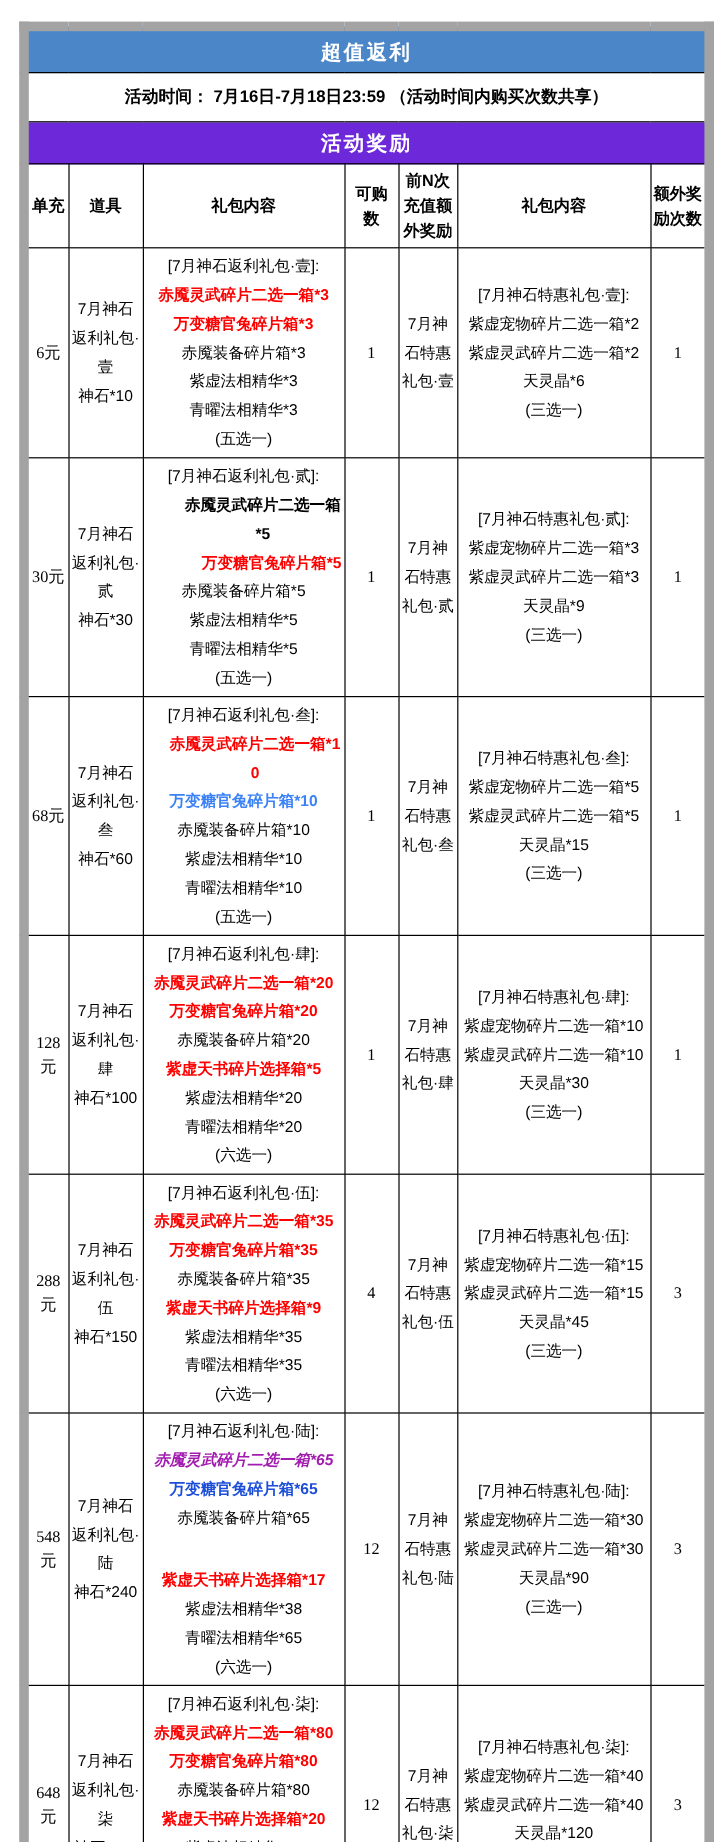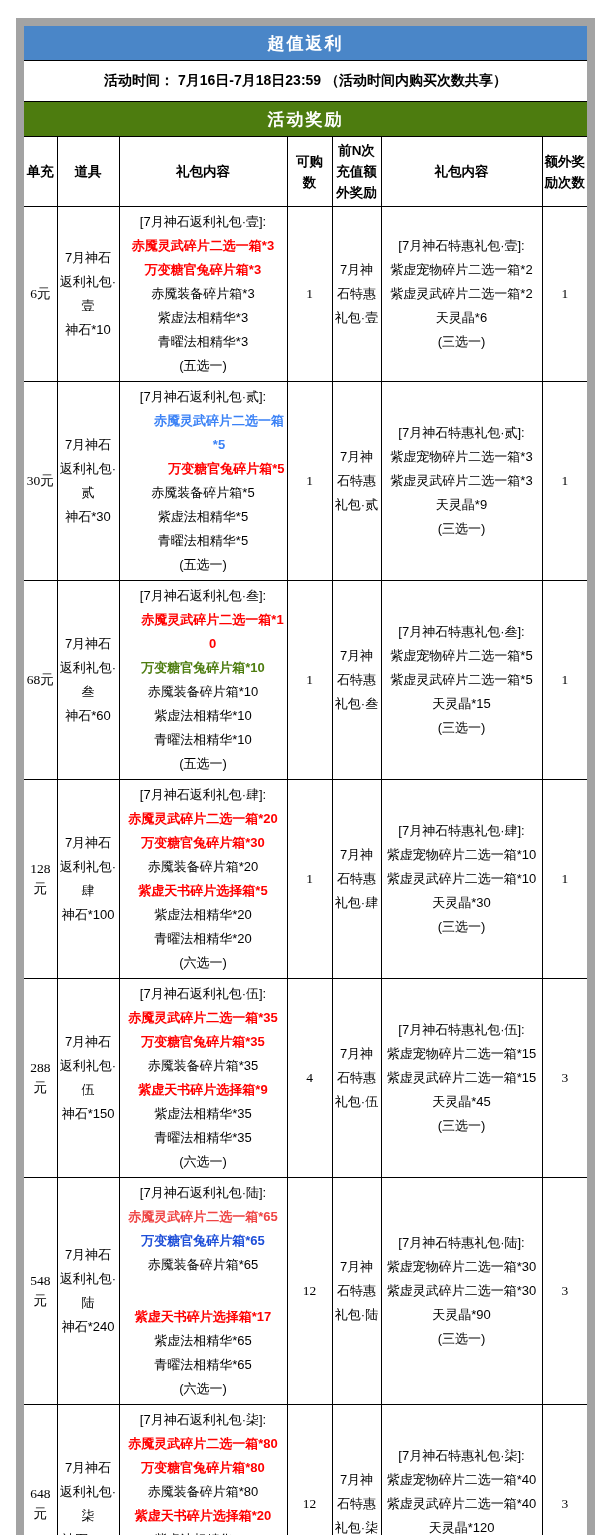--- a/index.html
+++ b/index.html
@@ -62,21 +62,21 @@
     <col style="width:49px">
   </colgroup>
   <tbody id="table-body">
     <tr class="banner-row">
       <td colspan="7" class="banner-cell" style="background: rgb(74, 134, 200);">超值返利</td>
     </tr>
     <tr class="time-row">
       <td colspan="7">活动时间： 7月16日-7月18日23:59 （活动时间内购买次数共享）</td>
     </tr>
     <tr class="banner-row">
-      <td colspan="7" class="banner-cell" style="background: #4d7c0f;">活动奖励</td>
+      <td colspan="7" class="banner-cell" style="background: #6d28d9;">活动奖励</td>
     </tr>
     <tr class="colhead-row" id="colhead-row">
         <th>单充</th>
         <th>道具</th>
         <th>礼包内容</th>
         <th>可购数</th>
         <th>前N次充值额外奖励</th>
         <th>礼包内容</th>
         <th>额外奖励次数</th>
       </tr>
@@ -109,21 +109,21 @@
         <td class="times-cell">1</td>
       </tr>
       <tr>
         <td class="price-cell">30元</td>
         <td class="item-cell">
           <div class="pkg-line">7月神石返利礼包·贰</div>
           <div class="pkg-line">神石*30</div>
         </td>
         <td class="pkg-cell">
           <div class="pkg-line">[7月神石返利礼包·贰]:</div>
-          <div class="pkg-line red" style="color: #3b82f6; padding-left: 32px;">赤魇灵武碎片二选一箱*5</div>
+          <div class="pkg-line red" style="color: #000000; padding-left: 32px;">赤魇灵武碎片二选一箱*5</div>
           <div class="pkg-line red" style="color: rgb(255, 0, 0); text-align: right;">万变糖官兔碎片箱*5</div>
           <div class="pkg-line">赤魇装备碎片箱*5</div>
           <div class="pkg-line">紫虚法相精华*5</div>
           <div class="pkg-line">青曜法相精华*5</div>
           <div class="pkg-line">(五选一)</div>
         </td>
         <td class="buy-cell">1</td>
         <td class="bonus-item-cell">
           <div class="pkg-line">7月神石特惠礼包·贰</div>
         </td>
@@ -138,21 +138,21 @@
       </tr>
       <tr>
         <td class="price-cell">68元</td>
         <td class="item-cell">
           <div class="pkg-line">7月神石返利礼包·叁</div>
           <div class="pkg-line">神石*60</div>
         </td>
         <td class="pkg-cell">
           <div class="pkg-line">[7月神石返利礼包·叁]:</div>
           <div class="pkg-line red" style="color: rgb(255, 0, 0); padding-left: 19px;">赤魇灵武碎片二选一箱*10</div>
-          <div class="pkg-line red" style="color: #4d7c0f;">万变糖官兔碎片箱*10</div>
+          <div class="pkg-line red" style="color: #3b82f6;">万变糖官兔碎片箱*10</div>
           <div class="pkg-line">赤魇装备碎片箱*10</div>
           <div class="pkg-line">紫虚法相精华*10</div>
           <div class="pkg-line">青曜法相精华*10</div>
           <div class="pkg-line">(五选一)</div>
         </td>
         <td class="buy-cell">1</td>
         <td class="bonus-item-cell">
           <div class="pkg-line">7月神石特惠礼包·叁</div>
         </td>
         <td class="pkg-cell">
@@ -166,21 +166,21 @@
       </tr>
       <tr>
         <td class="price-cell">128元</td>
         <td class="item-cell">
           <div class="pkg-line">7月神石返利礼包·肆</div>
           <div class="pkg-line">神石*100</div>
         </td>
         <td class="pkg-cell">
           <div class="pkg-line">[7月神石返利礼包·肆]:</div>
           <div class="pkg-line red" style="color: rgb(255, 0, 0);">赤魇灵武碎片二选一箱*20</div>
-          <div class="pkg-line red" style="color: rgb(255, 0, 0);">万变糖官兔碎片箱*30</div>
+          <div class="pkg-line red" style="color: rgb(255, 0, 0);">万变糖官兔碎片箱*20</div>
           <div class="pkg-line">赤魇装备碎片箱*20</div>
           <div class="pkg-line red" style="color: rgb(255, 0, 0);">紫虚天书碎片选择箱*5</div>
           <div class="pkg-line">紫虚法相精华*20</div>
           <div class="pkg-line">青曜法相精华*20</div>
           <div class="pkg-line">(六选一)</div>
         </td>
         <td class="buy-cell">1</td>
         <td class="bonus-item-cell">
           <div class="pkg-line">7月神石特惠礼包·肆</div>
         </td>
@@ -223,25 +223,25 @@
         <td class="times-cell">3</td>
       </tr>
       <tr>
         <td class="price-cell">548元</td>
         <td class="item-cell">
           <div class="pkg-line">7月神石返利礼包·陆</div>
           <div class="pkg-line">神石*240</div>
         </td>
         <td class="pkg-cell">
           <div class="pkg-line">[7月神石返利礼包·陆]:</div>
-          <div class="pkg-line red" style="color: #ef4444;">赤魇灵武碎片二选一箱*65</div>
+          <div class="pkg-line red" style="color: #a21caf; font-style: italic;">赤魇灵武碎片二选一箱*65</div>
           <div class="pkg-line red" style="color: #1d4ed8;">万变糖官兔碎片箱*65</div>
           <div class="pkg-line">赤魇装备碎片箱*65</div>
           <div class="pkg-line red" style="color: rgb(255, 0, 0); margin-top: 28px;">紫虚天书碎片选择箱*17</div>
-          <div class="pkg-line">紫虚法相精华*65</div>
+          <div class="pkg-line">紫虚法相精华*38</div>
           <div class="pkg-line">青曜法相精华*65</div>
           <div class="pkg-line">(六选一)</div>
         </td>
         <td class="buy-cell">12</td>
         <td class="bonus-item-cell">
           <div class="pkg-line">7月神石特惠礼包·陆</div>
         </td>
         <td class="pkg-cell">
           <div class="pkg-line">[7月神石特惠礼包·陆]:</div>
           <div class="pkg-line">紫虚宠物碎片二选一箱*30</div>

